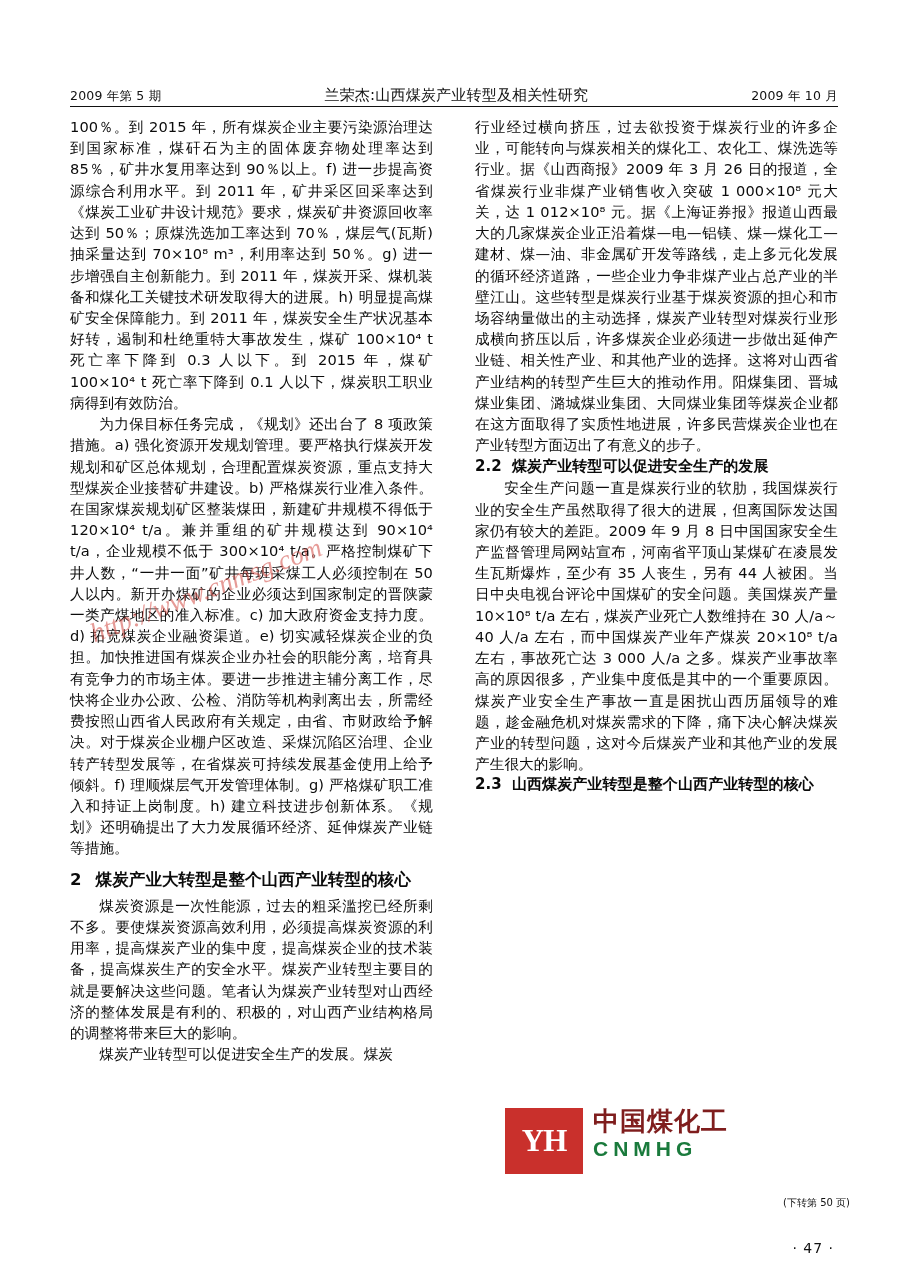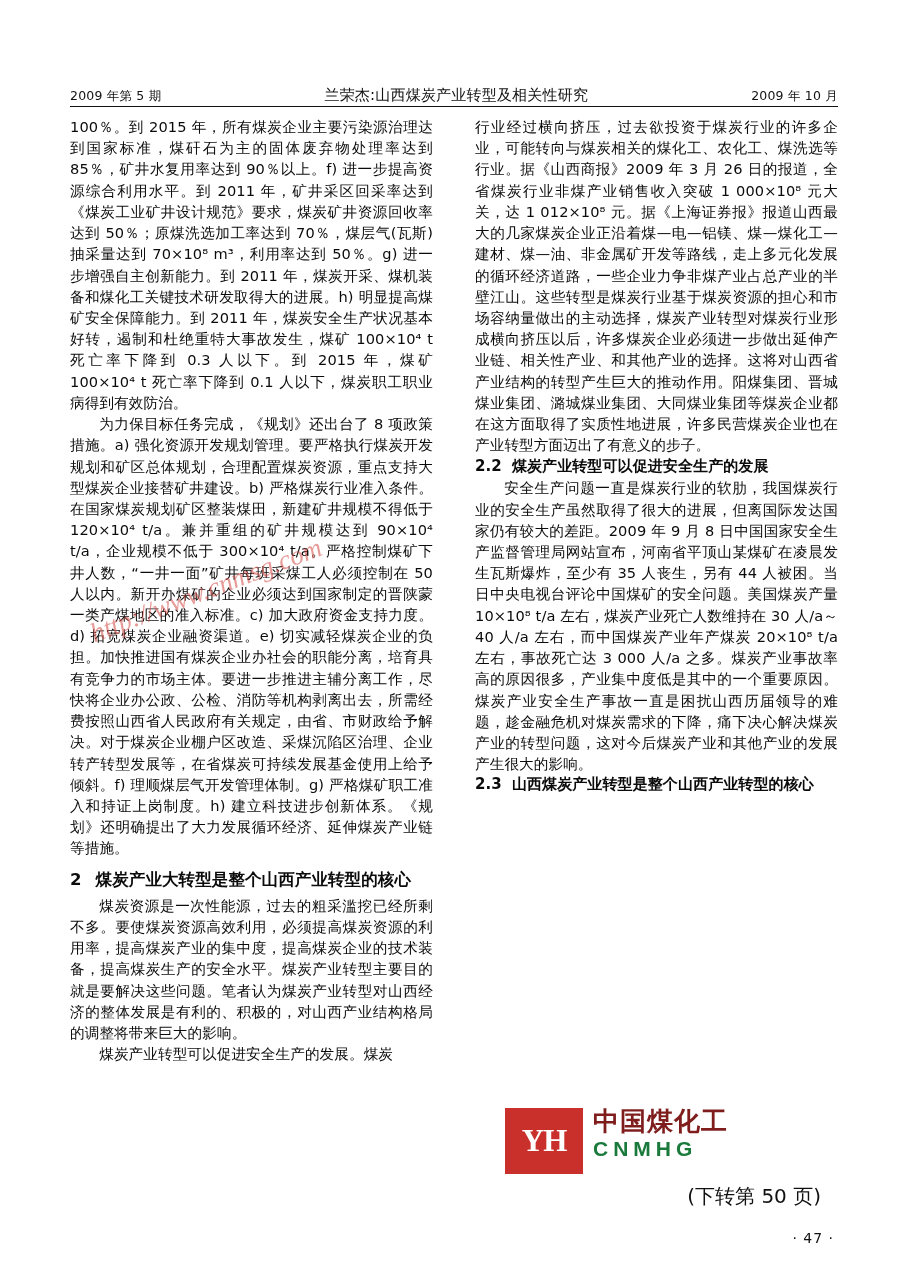--- a/index.html
+++ b/index.html
@@ -79,29 +79,29 @@
   }
   .sec-h .num { margin-right: 10px; margin-top: 14px; }
   .sec-h.big {
     font-size: 16.5px;
     margin: 9px 0 3px 0;
   }
   .sec-h.big .num { margin-right: 14px; }
   
   .cont-note {
     position: absolute;
-    right: 83px;
+    right: 54px;
     bottom: 62px;
-    font-size: 20px;
+    font-size: 10px;
     color: #111;
   }
   .page-num {
     position: absolute;
     right: 70px;
-    bottom: 26px;
+    bottom: 16px;
     font-size: 14px;
     color: #111;
     letter-spacing: 1px;
   }
   
   .wm-url {
     position: absolute;
     left: 86px;
     top: 620px;
     width: 330px;

